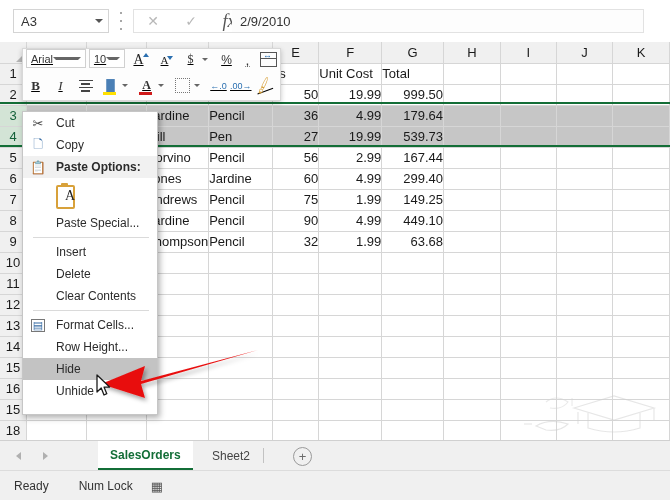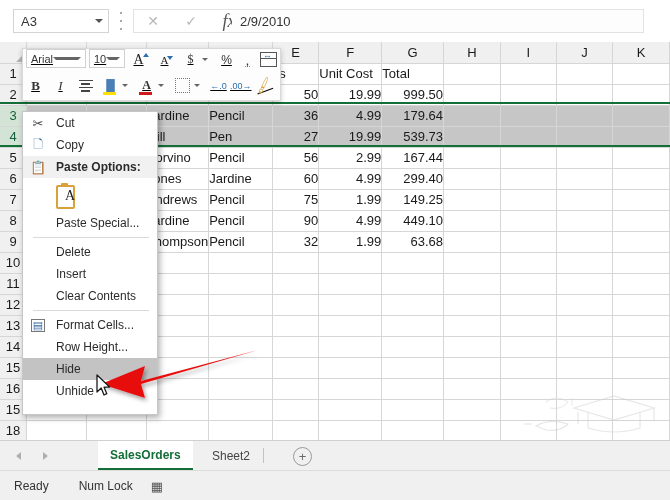--- a/index.html
+++ b/index.html
@@ -633,24 +633,24 @@
       <span class="pasteA">
         <span class="clip"></span>
           <span class="letter">A</span>
       </span>
     </div>
     <div class="ctx-item">
       <span>Paste Special...</span>
     </div>
     <div class="ctx-sep"></div>
     <div class="ctx-item">
+      <span>Insert</span>
+    </div>
+    <div class="ctx-item">
       <span>Delete</span>
-    </div>
-    <div class="ctx-item">
-      <span>Insert</span>
     </div>
     <div class="ctx-item">
       <span>Clear Contents</span>
     </div>
     <div class="ctx-sep"></div>
     <div class="ctx-item">
       <span class="ctx-ic">
           <span class="g-fc">▤</span>
         </span>
       <span>Format Cells...</span>

